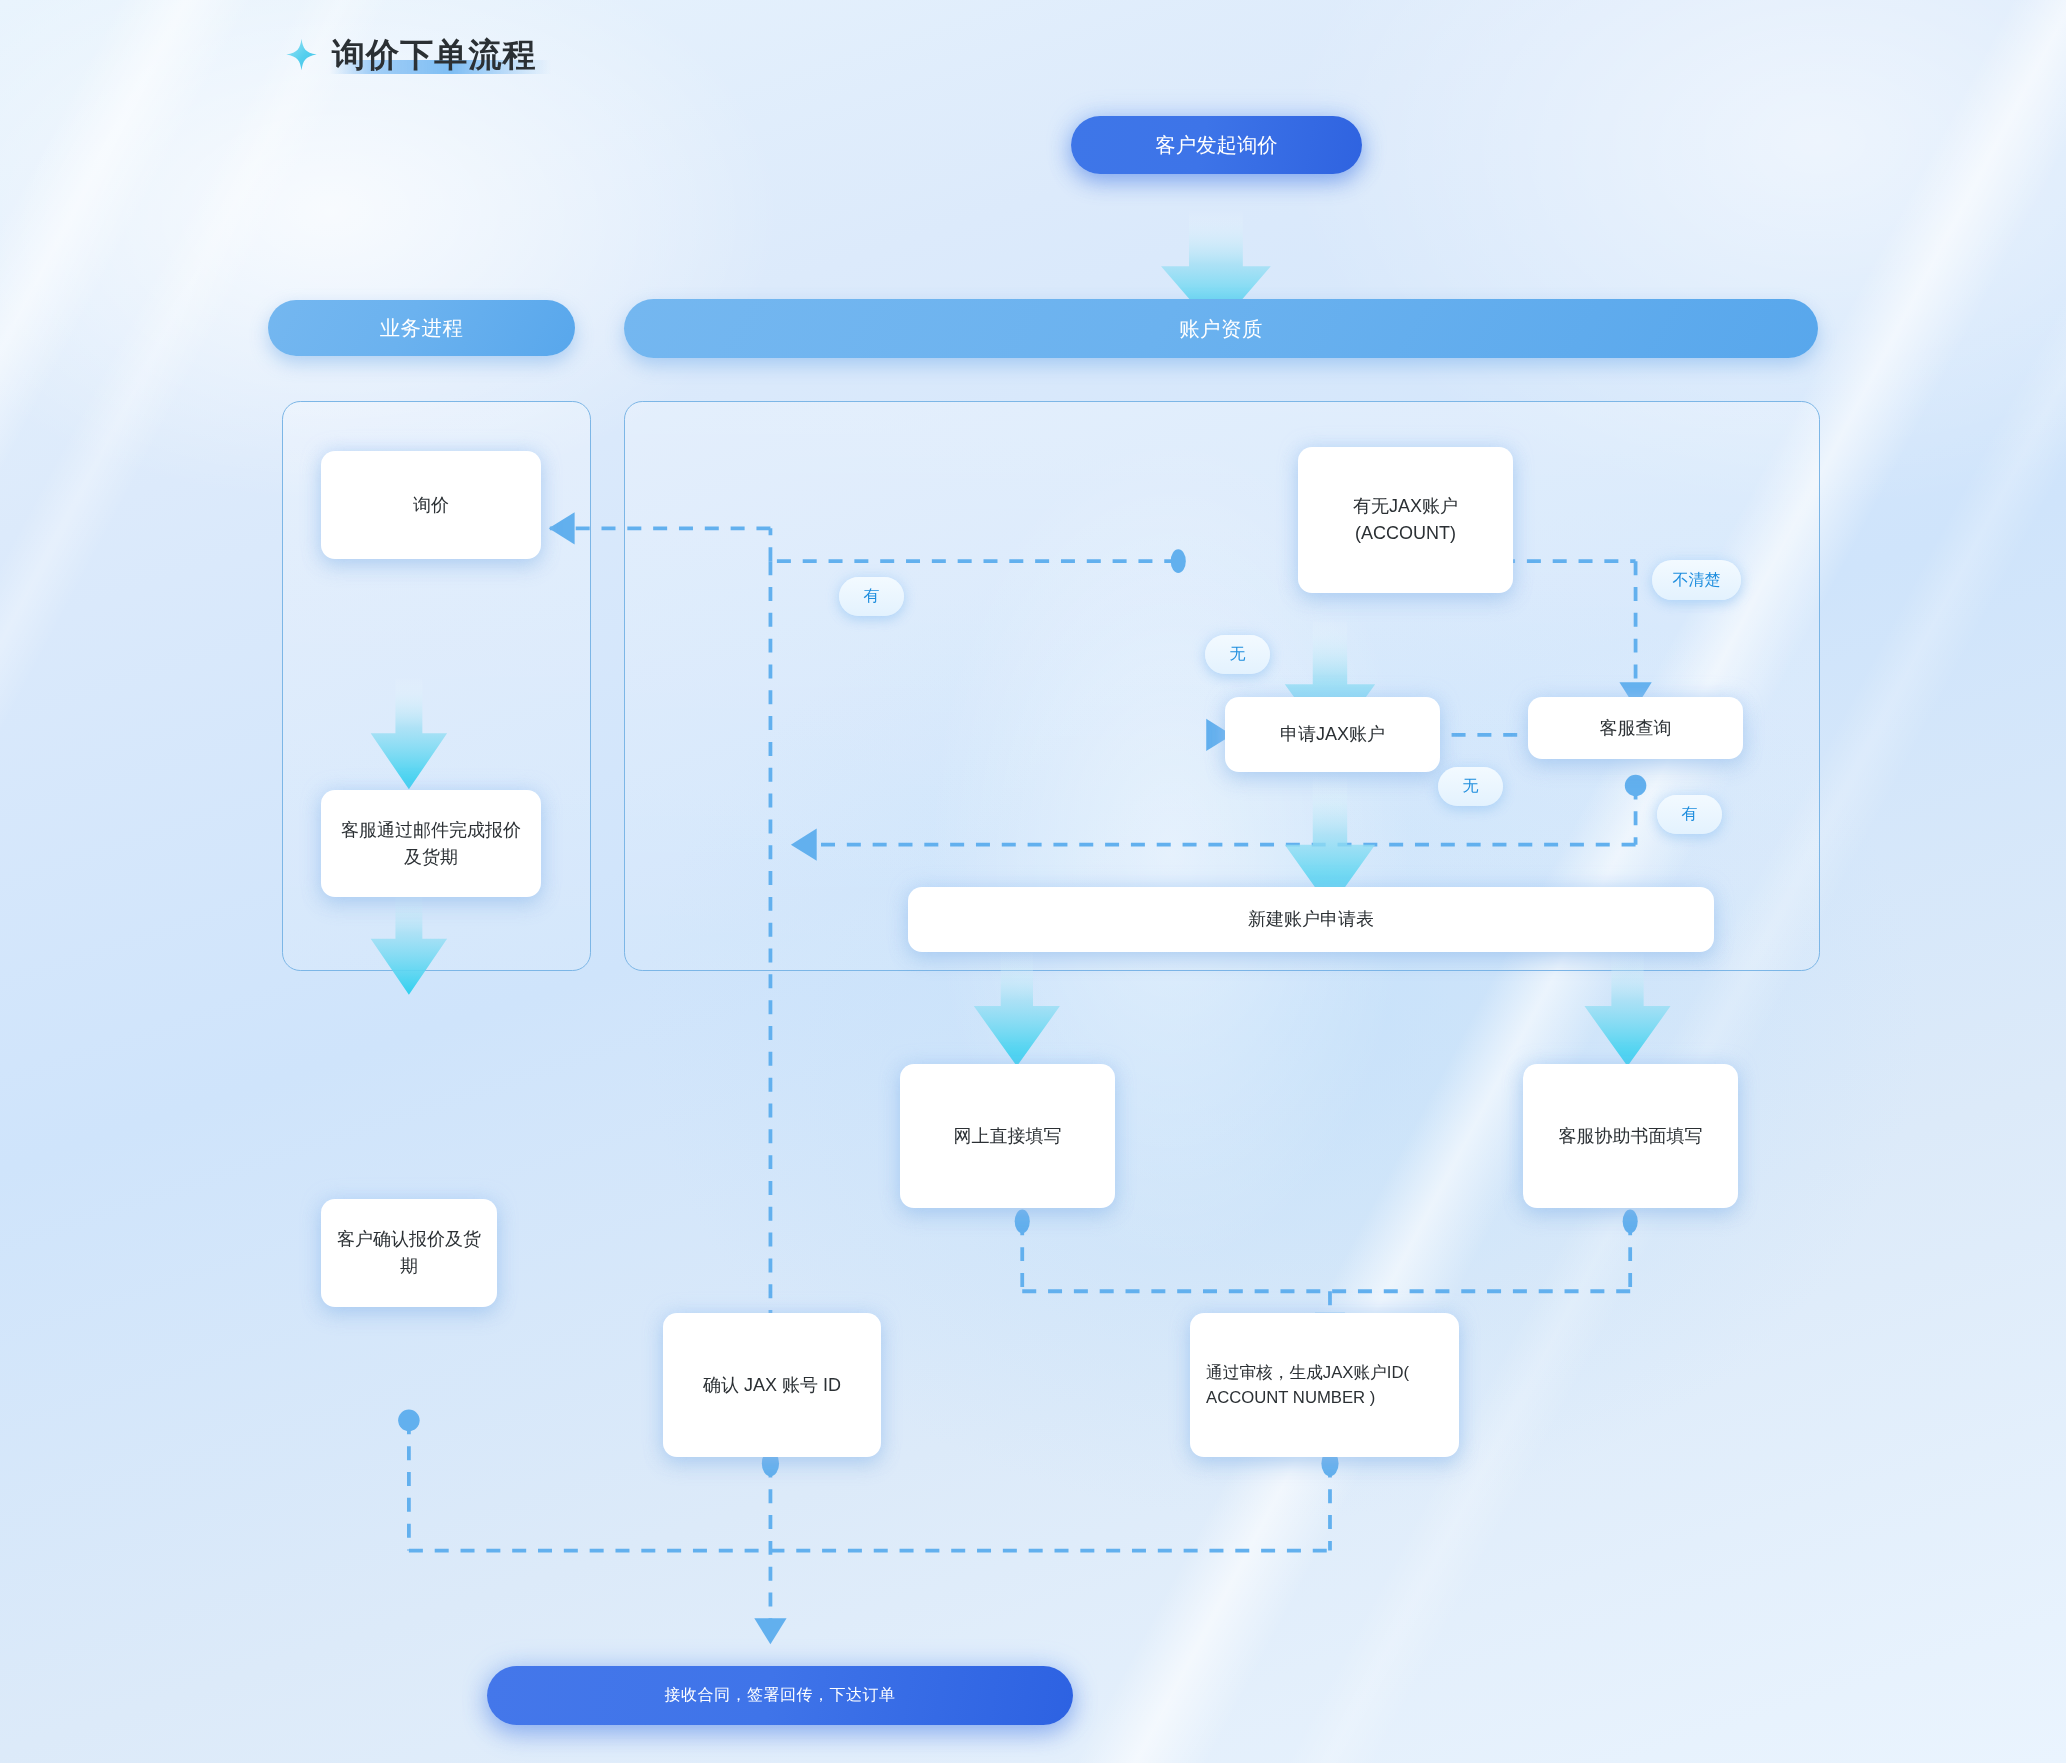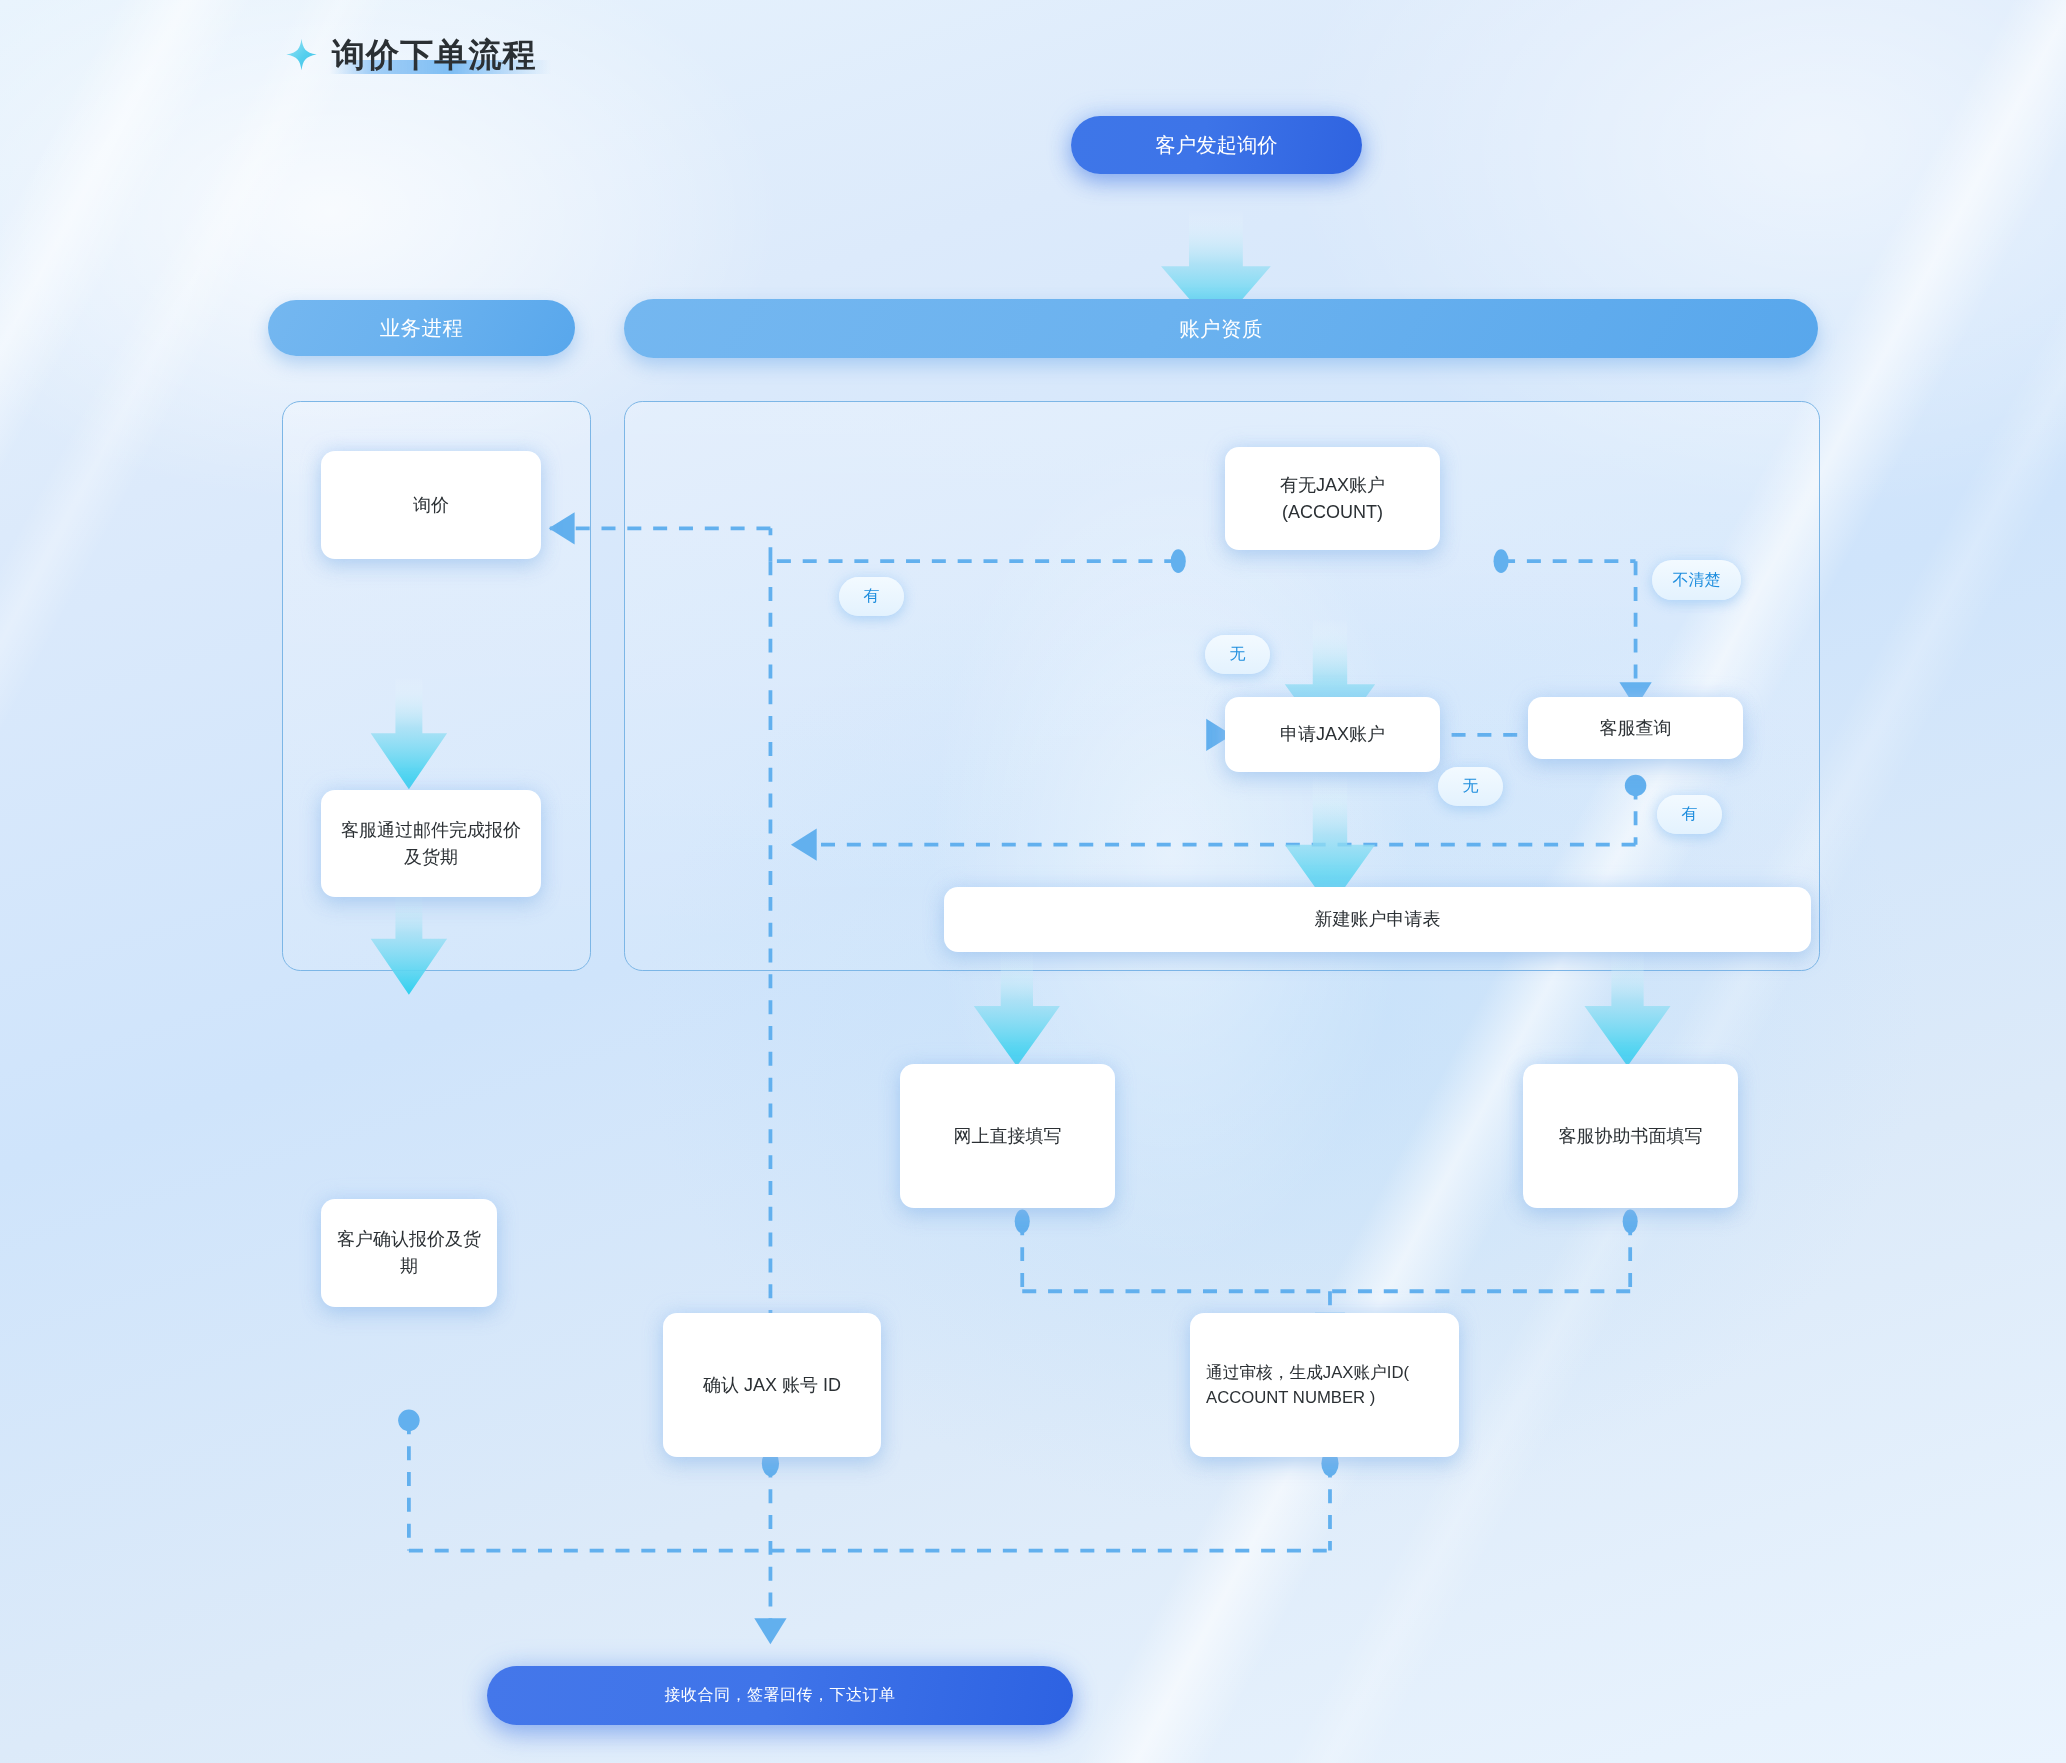--- a/index.html
+++ b/index.html
@@ -190,27 +190,27 @@
 
 <div class="cta" id="cta-top">客户发起询价</div>
 <div class="cta" id="cta-bottom">接收合同，签署回传，下达订单</div>
 
 <div class="node" style="left:321px;top:451px;width:220px;height:108px;">询价</div>
 
 <div class="node" style="left:321px;top:790px;width:220px;height:107px;">客服通过邮件完成报价及货期</div>
 
 <div class="node" style="left:321px;top:1199px;width:176px;height:108px;">客户确认报价及货期</div>
 
-<div class="node" style="left:1225px;top:447px;width:215px;height:103px;">有无JAX账户(ACCOUNT)</div>
+<div class="node" style="left:1298px;top:447px;width:215px;height:146px;">有无JAX账户(ACCOUNT)</div>
 
 <div class="node" style="left:1225px;top:697px;width:215px;height:75px;">申请JAX账户</div>
 
 <div class="node" style="left:1528px;top:697px;width:215px;height:62px;">客服查询</div>
 
-<div class="node" style="left:944px;top:887px;width:867px;height:65px;">新建账户申请表</div>
+<div class="node" style="left:908px;top:887px;width:806px;height:65px;">新建账户申请表</div>
 
 <div class="node" style="left:900px;top:1064px;width:215px;height:144px;">网上直接填写</div>
 
 <div class="node" style="left:1523px;top:1064px;width:215px;height:144px;">客服协助书面填写</div>
 
 <div class="node" style="left:663px;top:1313px;width:218px;height:144px;">确认 JAX 账号 ID</div>
 
 <div class="node left-align" style="left:1190px;top:1313px;width:269px;height:144px;font-size:16.7px;">通过审核，生成JAX账户ID( ACCOUNT NUMBER )</div>
 
 <div class="badge" style="left:839px;top:577px;width:65px;height:39px;">有</div>

